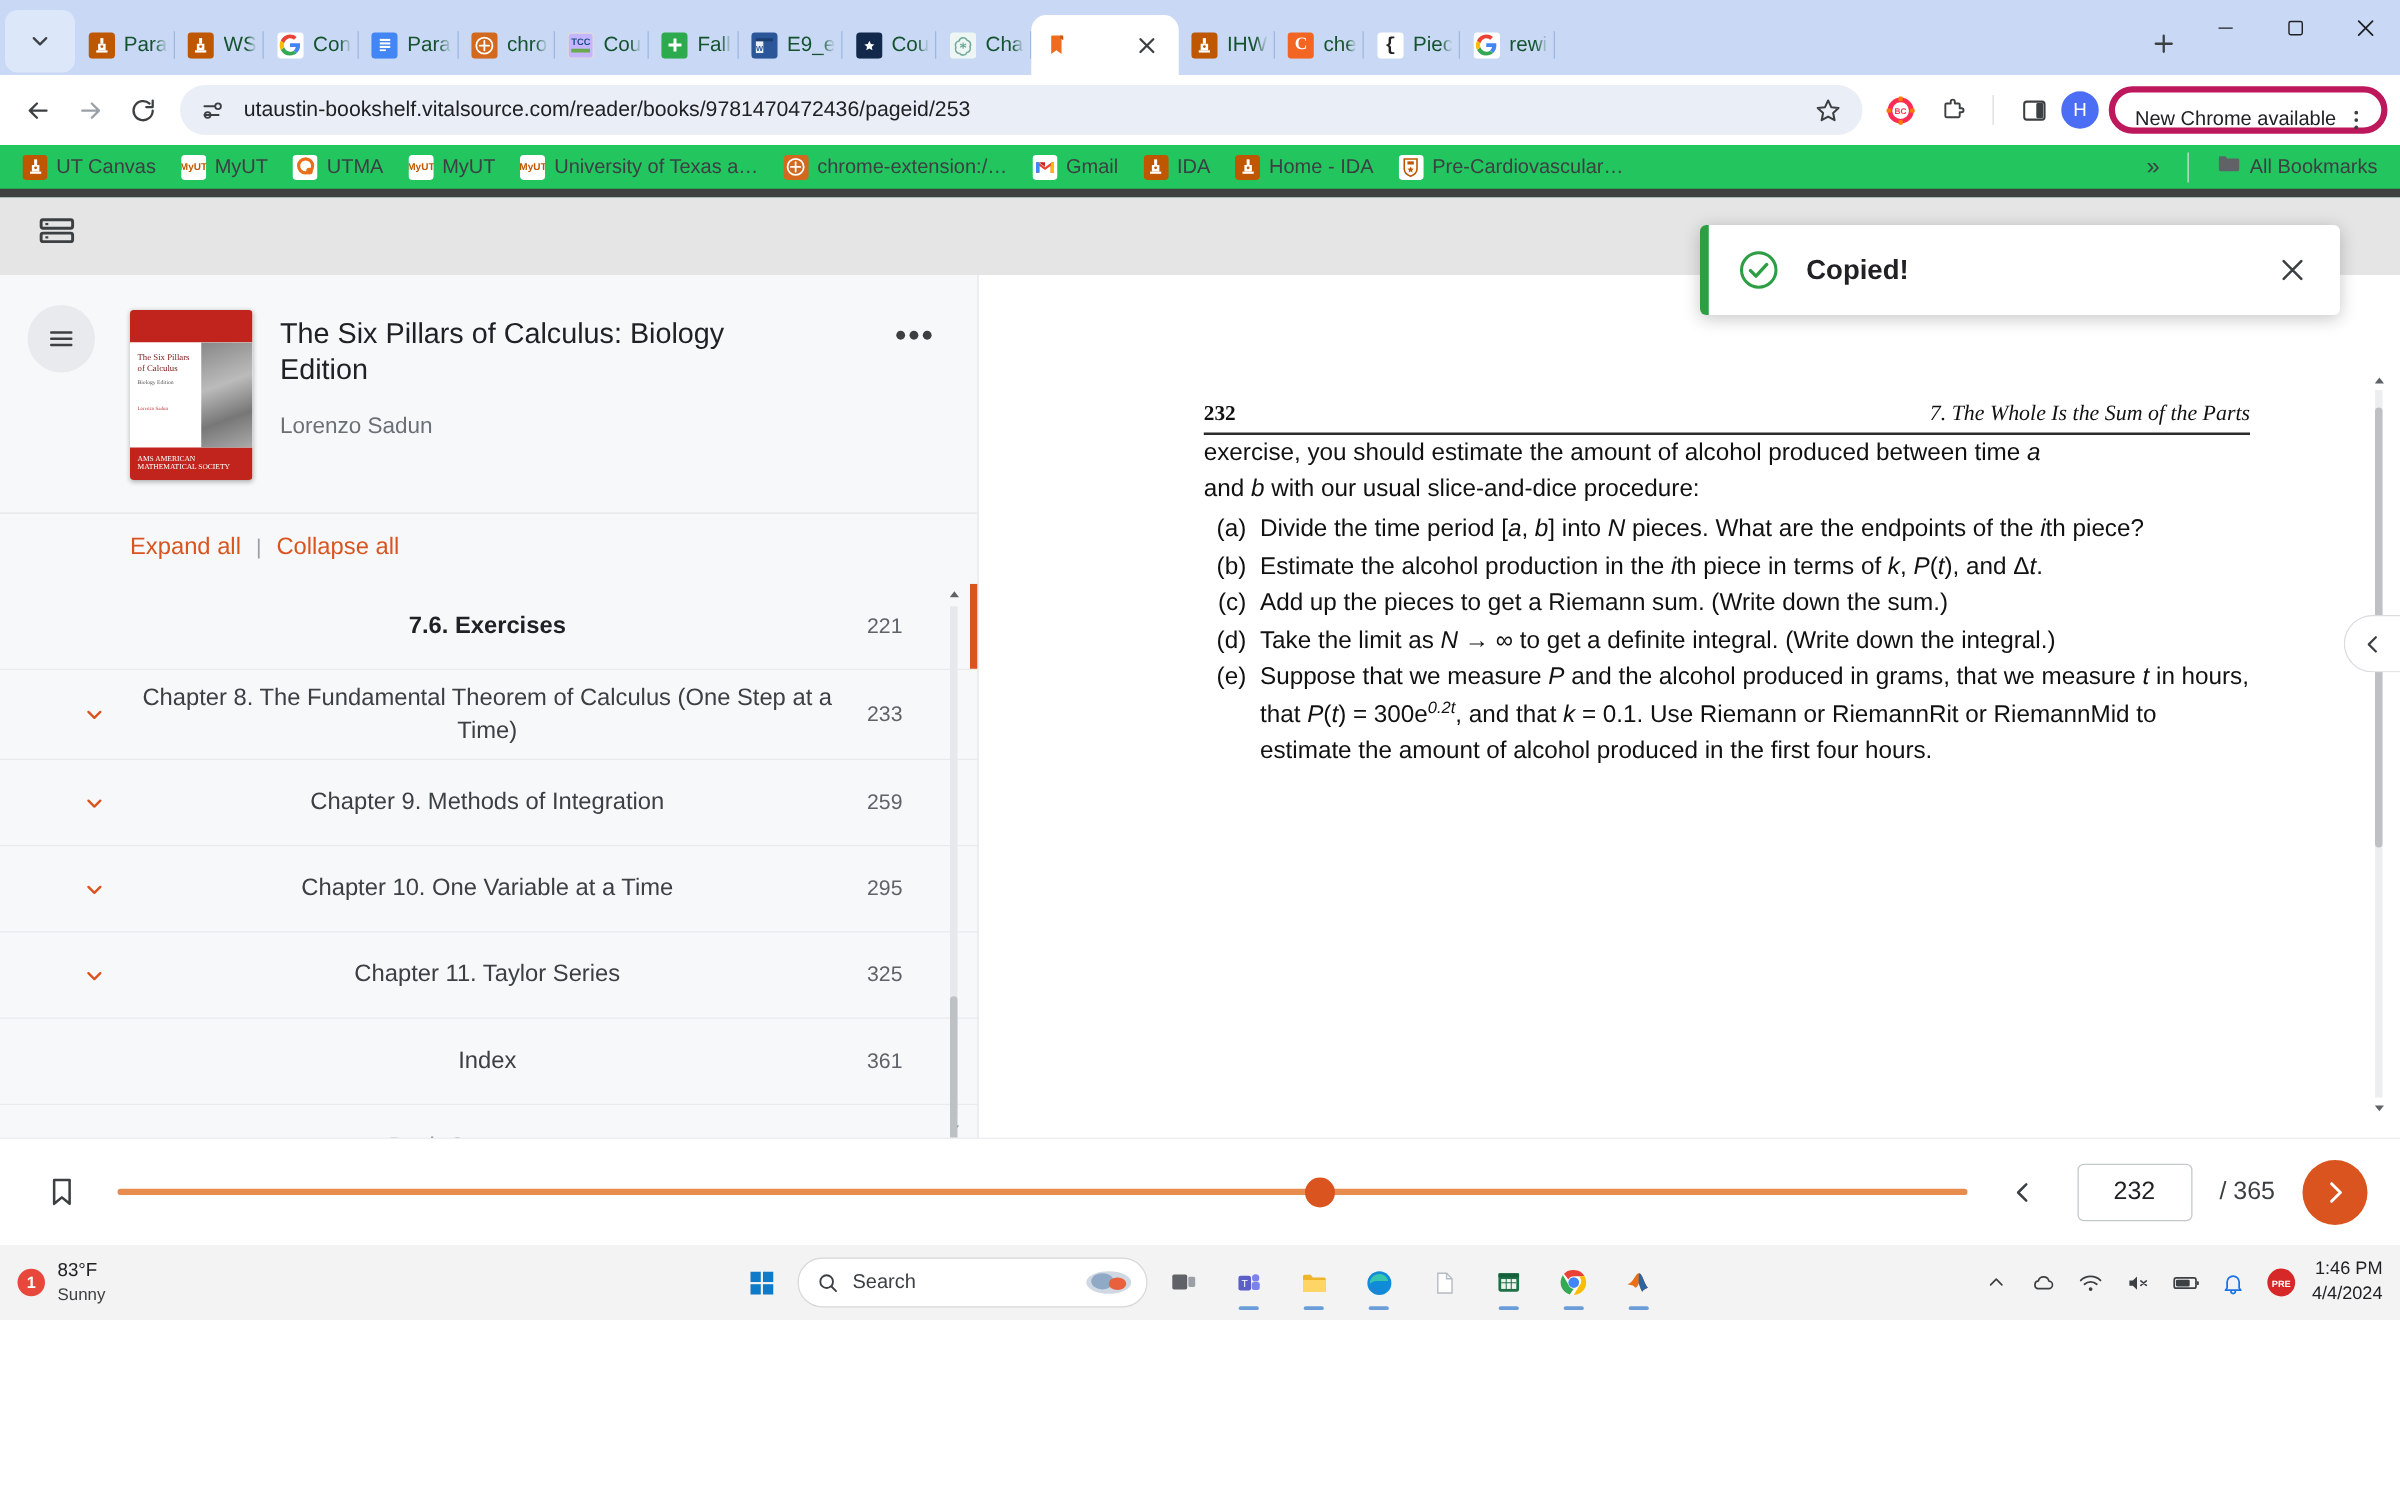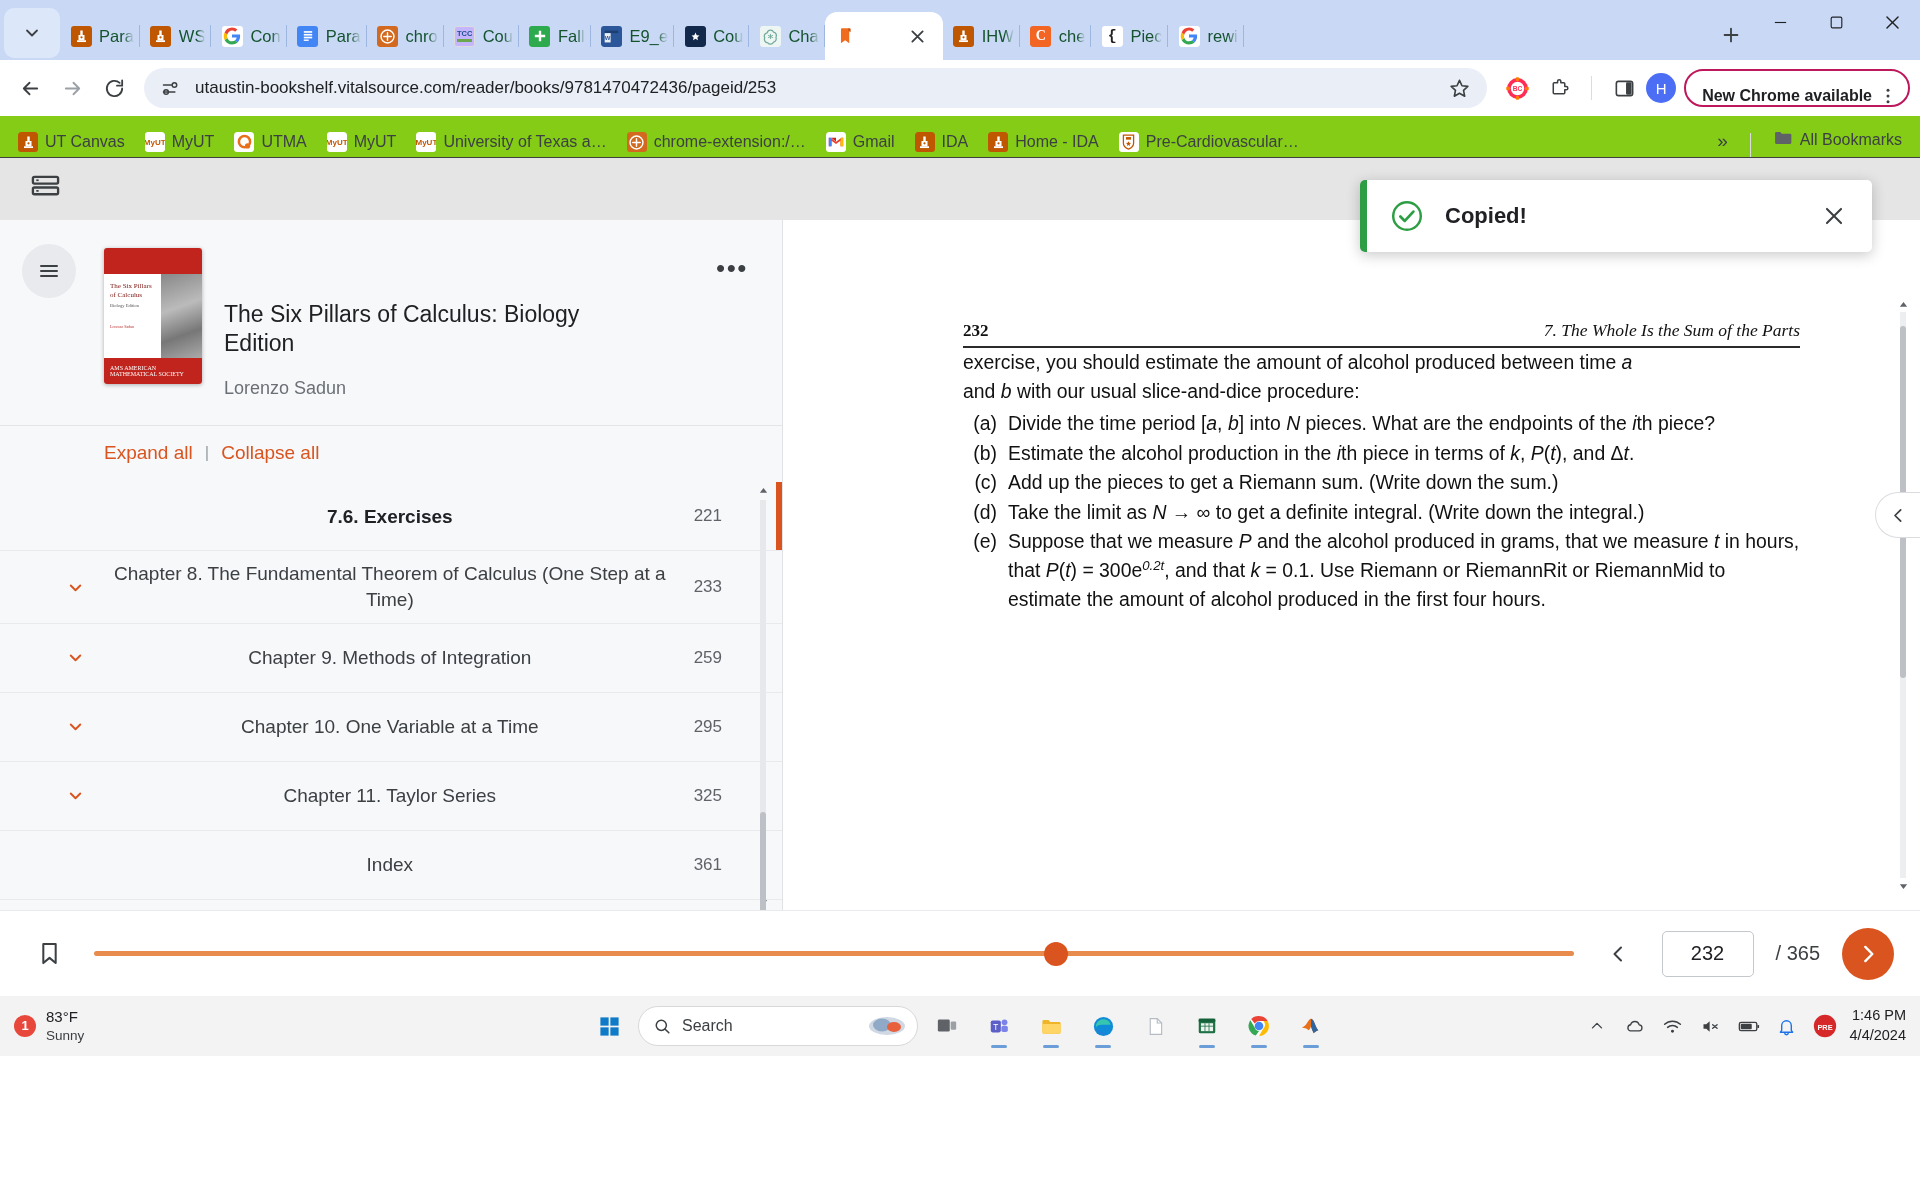--- a/index.html
+++ b/index.html
@@ -83,33 +83,33 @@
   .tb-btn { width: 40px; height: 40px; border-radius: 50%;
     display: flex; align-items: center; justify-content: center; cursor: pointer; }
   .omnibox {
     flex: 1; height: 40px; background: #eaeef6; border-radius: 20px;
     display: flex; align-items: center; padding: 0 8px 0 16px;
     margin: 0 8px; min-width: 0;
   }
   .omnibox-url { flex: 1; font-size: 17px; color: #202124;
     white-space: nowrap; overflow: hidden; margin-left: 14px; }
   .newchrome {
-    height: 38px; border: 2px solid #be185d; border-radius: 19px;
+    height: 38px; border: 5px solid #be185d; border-radius: 19px;
     display: flex; align-items: center; padding: 16px 10px 0 16px;
-    gap: 6px; cursor: pointer; margin-left: 6px; flex-shrink: 0; font-weight: bold;
+    gap: 6px; cursor: pointer; margin-left: 6px; flex-shrink: 0;
   }
   .newchrome-label { font-size: 16px; color: #202124; white-space: nowrap; }
   .profile-av { width: 30px; height: 30px; border-radius: 50%;
     background: #4c6ef5; color: #fff; font-size: 15px;
     display: flex; align-items: center; justify-content: center; cursor: pointer; }
 
   
   .bookmarks {
-    height: 42px; background: #84cc16; display: flex; align-items: flex-end;
-    padding: 0 10px; gap: 4px; border-bottom: 1px solid #404040;
+    height: 42px; background: #22c55e; display: flex; align-items: center;
+    padding: 0 10px; gap: 4px; border-bottom: 7px solid #404040;
   }
   .bm { display: flex; align-items: center; gap: 7px; padding: 5px 8px;
     border-radius: 6px; cursor: pointer; white-space: nowrap; flex-shrink: 0; }
   .bm-label { font-size: 16px; color: #3c4043; }
   .bm-spacer { flex: 1; }
   .bm-divider { width: 1px; height: 24px; background: #dadce0; margin: 0 10px; }
 
   
   .reader { height: 838px; background: #e5e5e5; position: relative;
     display: flex; flex-direction: column; }
@@ -134,21 +134,21 @@
   .bc-mid-l { width: 58%; padding: 8px 5px 0 6px; }
   .bc-mid-r { width: 42%; background: linear-gradient(160deg,#888,#bbb 40%,#777 70%,#aaa); }
   .bc-t1 { font-family: "Liberation Serif", serif; font-size: 7px; color: #7a1410; line-height: 1.25; }
   .bc-t2 { font-family: "Liberation Serif", serif; font-size: 4.5px; color: #555; margin-top: 3px; }
   .bc-t3 { font-family: "Liberation Serif", serif; font-size: 4px; color: #b33; margin-top: 16px; }
   .bc-bot { height: 26px; background: #c0241c; color: #fff;
     font-size: 6px; display: flex; align-items: center; padding-left: 6px;
     font-family: "Liberation Serif", serif; }
   .book-meta { flex: 1; padding-top: 4px; min-width: 0; }
   .book-title { font-size: 23px; color: #202124; line-height: 1.27;
-    font-weight: 400; max-width: 430px; margin-top: 48px; }
+    font-weight: 400; max-width: 430px; }
   .book-author { font-size: 18px; color: #6b7076; margin-top: 20px; }
   .book-dots { width: 40px; height: 40px; display: flex; align-items: center;
     justify-content: center; cursor: pointer; font-size: 26px; color: #3c4043;
     letter-spacing: 1.5px; flex-shrink: 0; margin-left: auto; }
 
   .toc-controls { padding: 16px 30px 18px 104px; border-top: 1px solid #e3e5e8;
     display: flex; align-items: center; gap: 12px; }
   .toc-link { font-size: 19px; color: #d9541e; cursor: pointer; font-weight: 400; }
   .toc-sep { color: #9aa0a6; font-size: 17px; }
 

